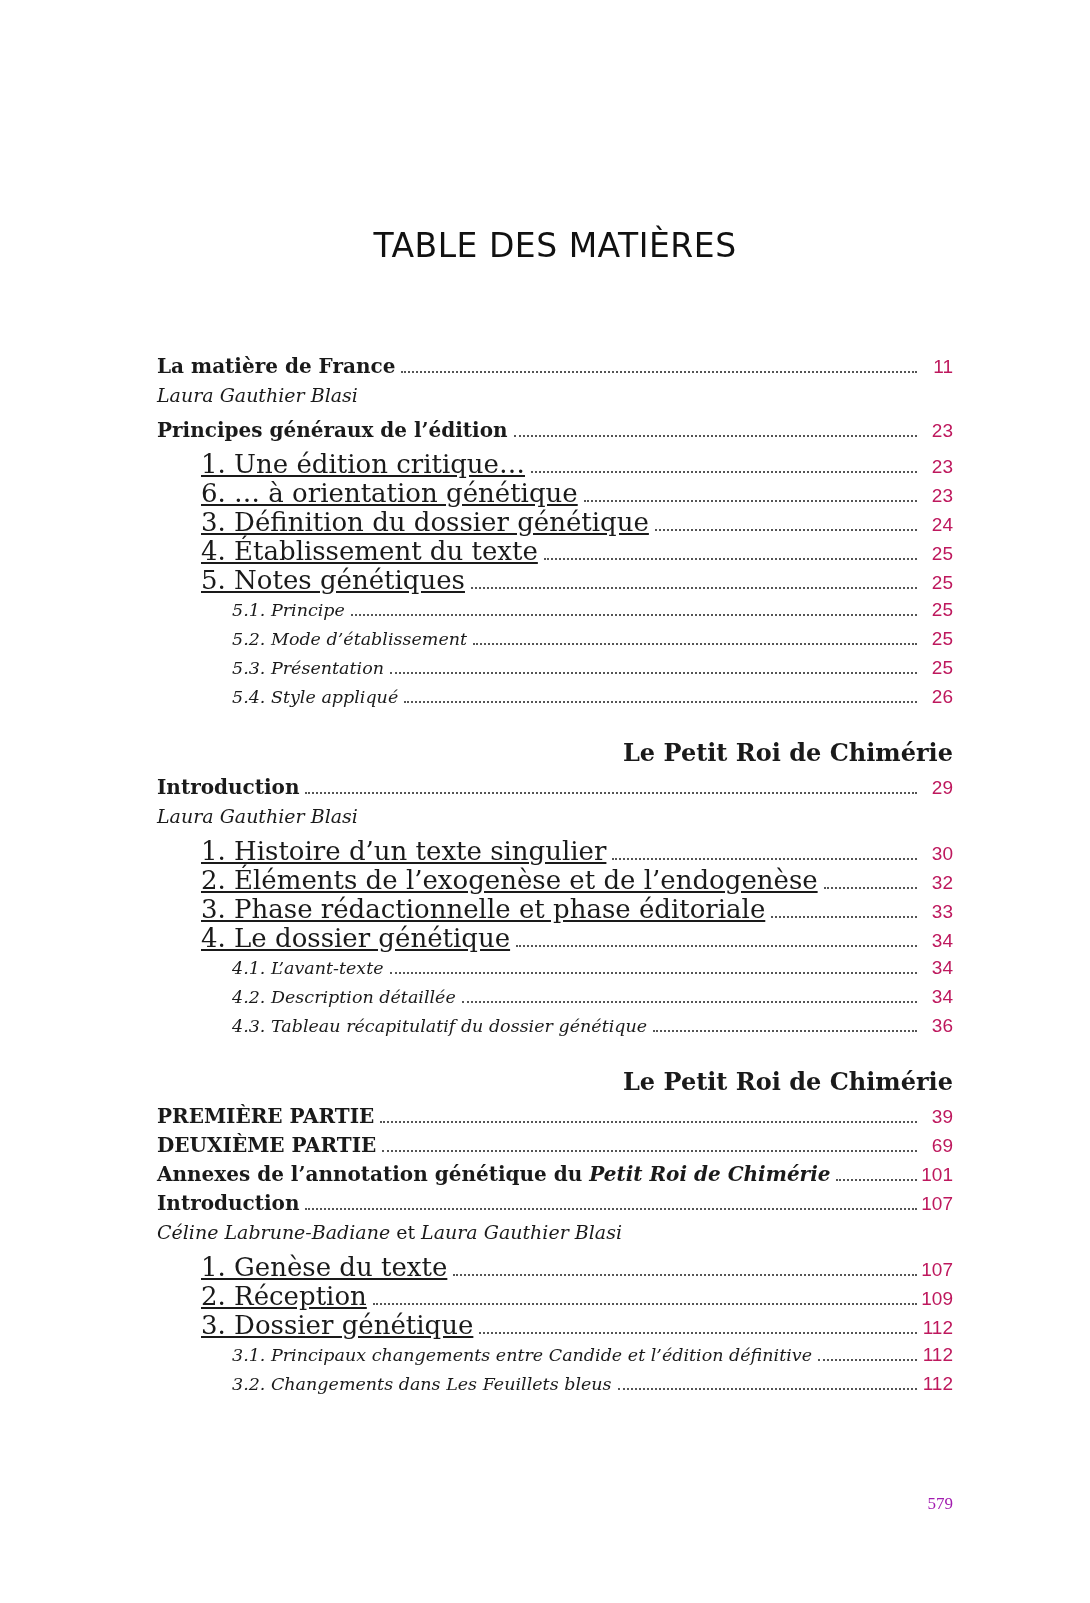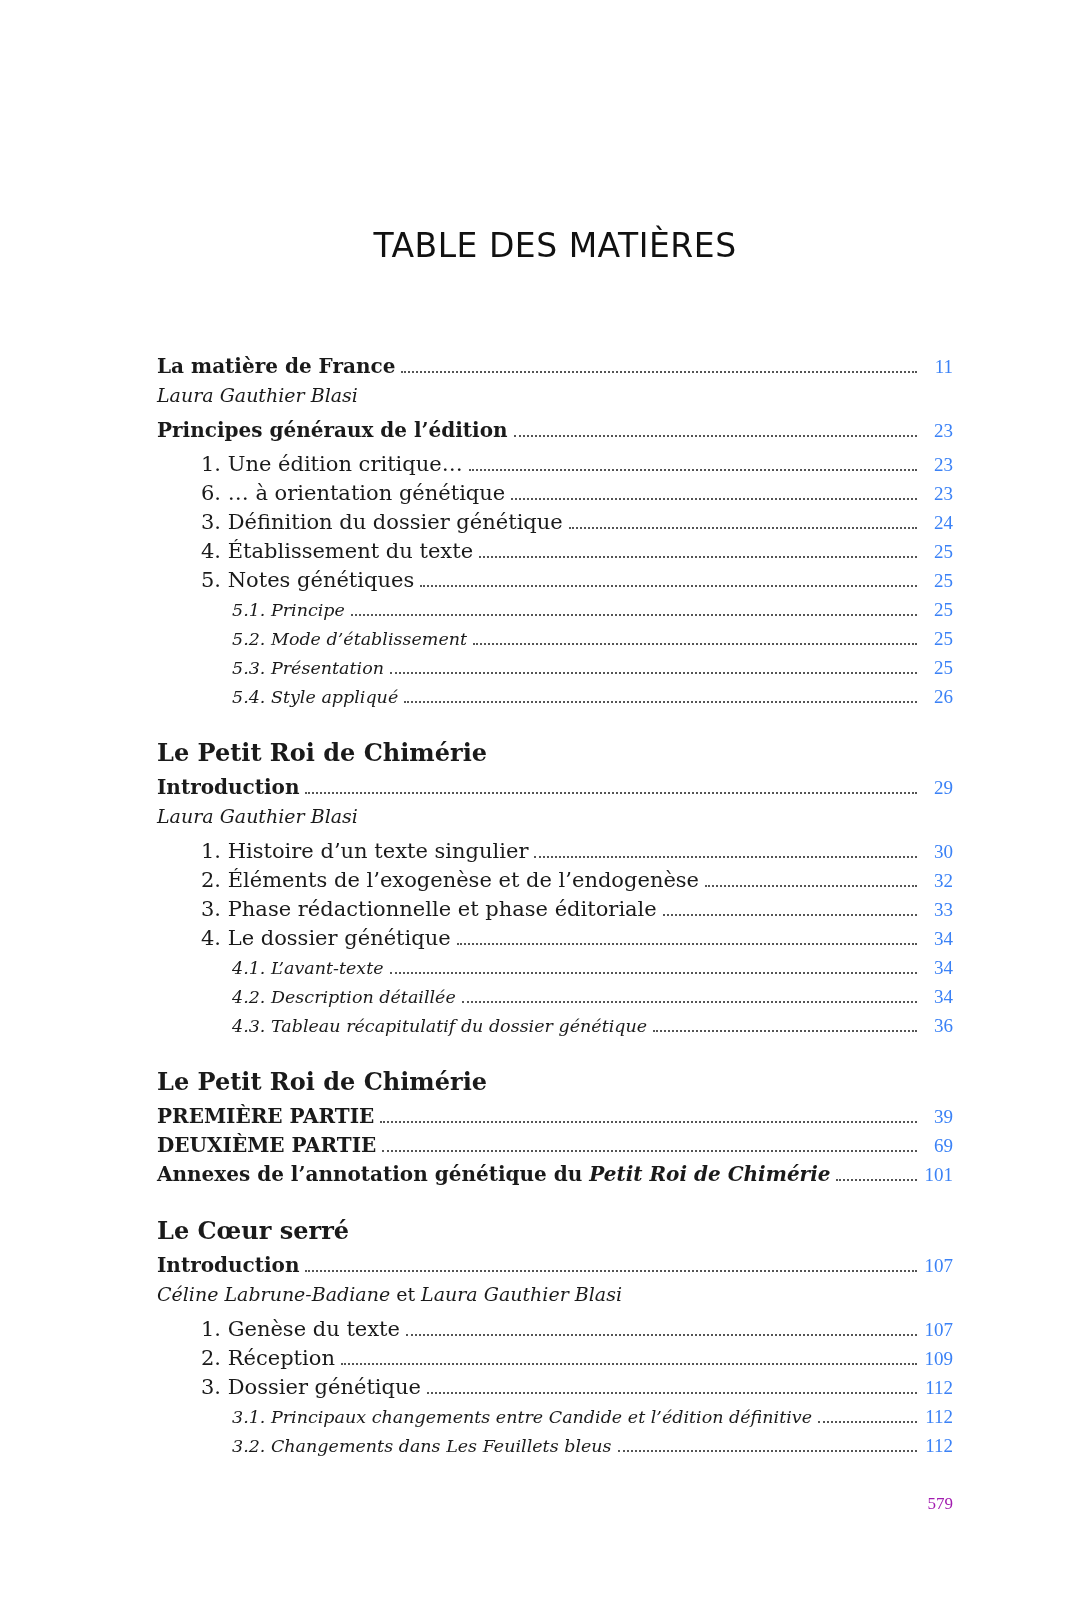--- a/index.html
+++ b/index.html
@@ -5,30 +5,30 @@
     html, body { margin: 0; padding: 0; background: #ffffff; }
     body { width: 1090px; height: 1603px; position: relative; overflow: hidden;
            font-family: "DejaVu Serif", serif; color: #1a1a1a; }
     .page-title { position: absolute; top: 226px; left: 0; width: 1110px; text-align: center;
                   font-family: "DejaVu Sans", sans-serif; font-size: 33px; font-weight: normal;
                   letter-spacing: 0.5px; color: #111; margin: 0; }
     .toc { position: absolute; left: 157px; width: 796px; top: 352px; }
     .row { display: flex; align-items: baseline; height: 29px; line-height: 29px; white-space: nowrap; }
     .row .label { flex: 0 0 auto; padding-right: 6px; }
     .row .leader { flex: 1 1 auto; height: 1px; border-bottom: 2px dotted #555; margin-bottom: 6px; min-width: 20px; }
-    .row .page { flex: 0 0 auto; width: 36px; text-align: right; color: #3b82f6; font-family: Liberation Serif, serif; font-size: 19px; }
+    .row .page { flex: 0 0 auto; width: 36px; text-align: right; color: #be185d; font-family: Liberation Sans, sans-serif; font-size: 19px; }
     .lvl0 .label { font-weight: bold; font-size: 20px; }
     .lvl1 { padding-left: 44px; }
-    .lvl1 .label { font-size: 21px; }
+    .lvl1 .label { font-size: 26px; text-decoration: underline; }
     .lvl2 { padding-left: 75px; }
     .lvl2 .label { font-style: italic; font-size: 17.5px; text-align: right; }
     .lvl2 .leader { margin-bottom: 5px; }
     .author { font-style: italic; font-size: 19px; height: 29px; line-height: 29px; margin-bottom: 6px; }
     .author .plain { font-style: normal; }
-    .section-title { text-align: left; font-weight: bold; font-size: 24px; height: 40px; line-height: 40px; margin-top: 22px; padding-left: 0; }
+    .section-title { text-align: right; font-weight: bold; font-size: 24px; height: 40px; line-height: 40px; margin-top: 22px; padding-left: 0; }
     .gap-sm { height: 5px; }
     .folio { position: absolute; top: 1494px; left: 900px; width: 53px; text-align: right;
              font-family: "Liberation Serif", serif; font-size: 17px; color: #a21caf; }
   </style>
 </head>
 <body>
 
 <h1 class="page-title">TABLE DES MATIÈRES</h1>
 
 <div class="toc">
@@ -145,21 +145,20 @@
     <span class="label">DEUXIÈME PARTIE</span>
     <span class="leader"></span>
     <span class="page">69</span>
   </div>
   <div class="row lvl0">
     <span class="label"><span>Annexes de l’annotation génétique du </span><em>Petit Roi de Chimérie</em></span>
     <span class="leader"></span>
     <span class="page">101</span>
   </div>
 
-  <div class="section-title">Le Cœur serré</div>
   <div class="row lvl0">
     <span class="label">Introduction</span>
     <span class="leader"></span>
     <span class="page">107</span>
   </div>
   <div class="author"><span>Céline Labrune-Badiane</span><span class="plain"> et </span><span>Laura Gauthier Blasi</span></div>
   <div class="row lvl1">
     <span class="label">1. Genèse du texte</span>
     <span class="leader"></span>
     <span class="page">107</span>

